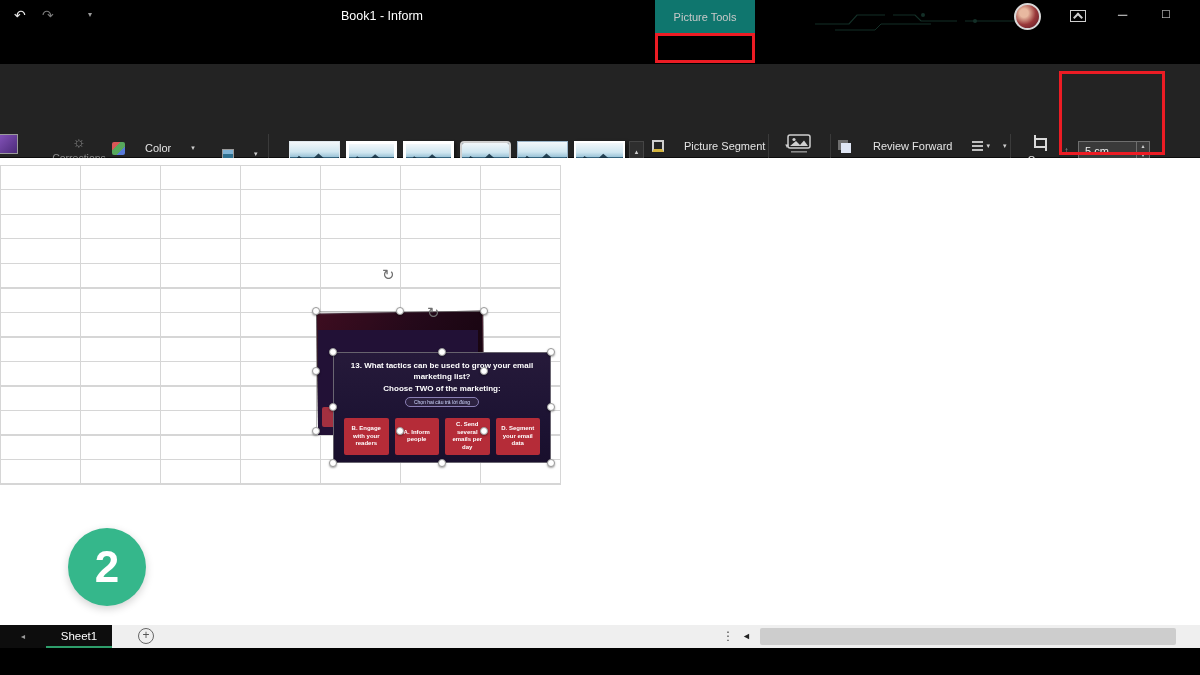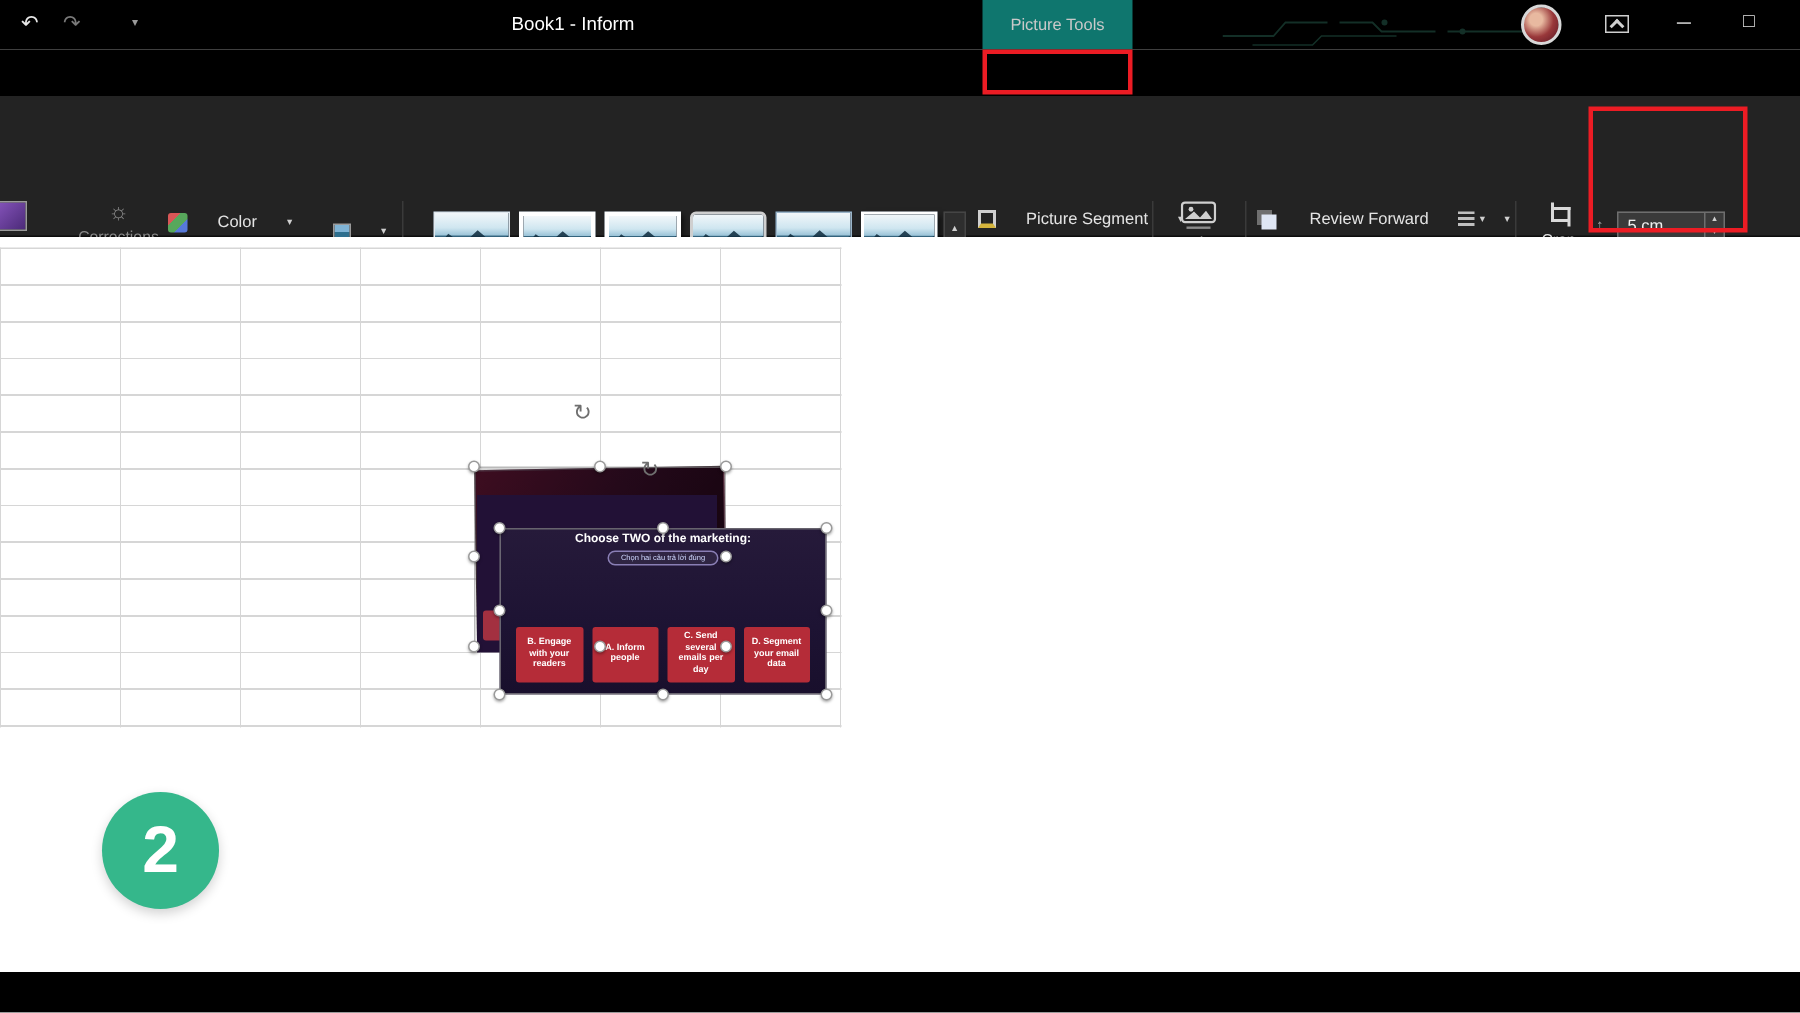--- a/index.html
+++ b/index.html
@@ -356,20 +356,21 @@
 
   <div class="pic-back">
     <span class="emoji"></span>
   </div>
   <div class="sel-rect" style="left:316px; top:311px; width:168px; height:120px;"></div>
   <div class="pic-mid">
     <span class="stub" style="left:4px;"></span>
     <span class="stub" style="left:28px;"></span>
   </div>
   <div class="pic-front">
+    <div class="q">13. What tactics can be used to grow your email marketing list?</div>
     <div class="qi">Choose TWO of the marketing:</div>
     <div class="pill">Chọn hai câu trả lời đúng</div>
     <div class="answers">
       <div class="ans">B. Engage with your readers</div>
       <div class="ans">A. Inform people</div>
       <div class="ans">C. Send several emails per day</div>
       <div class="ans">D. Segment your email data</div>
     </div>
   </div>
   <div class="sel-rect" style="left:333px; top:352px; width:218px; height:111px;"></div>
@@ -390,20 +391,36 @@
   <span class="hd" style="left:551px; top:407px;"></span>
   <span class="hd" style="left:333px; top:463px;"></span>
   <span class="hd" style="left:442px; top:463px;"></span>
   <span class="hd" style="left:551px; top:463px;"></span>
 
   <span class="rothandle" style="left:382px; top:266px;">↻</span>
   <span class="rothandle" style="left:427px; top:304px;">↻</span>
 
   <div class="badge">2</div>
 
+  <div class="tabstrip">
+    <div class="tabnav">
+      <span>◄</span>
+    </div>
+    <div class="sheettab">
+      <span>Sheet1</span>
+    </div>
+    <div class="addsheet">
+      <span>+</span>
+    </div>
+    <span class="tab-ell">⋮</span>
+    <span class="hleft">◄</span>
+    <div class="htrack">
+      <div class="hthumb"></div>
+    </div>
+  </div>
 
   <div class="statusbar">
     
     
     
     
     
     
     
     

